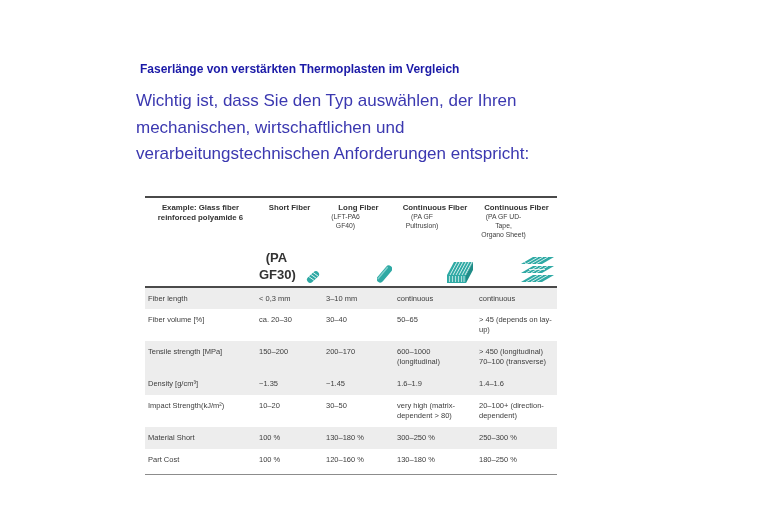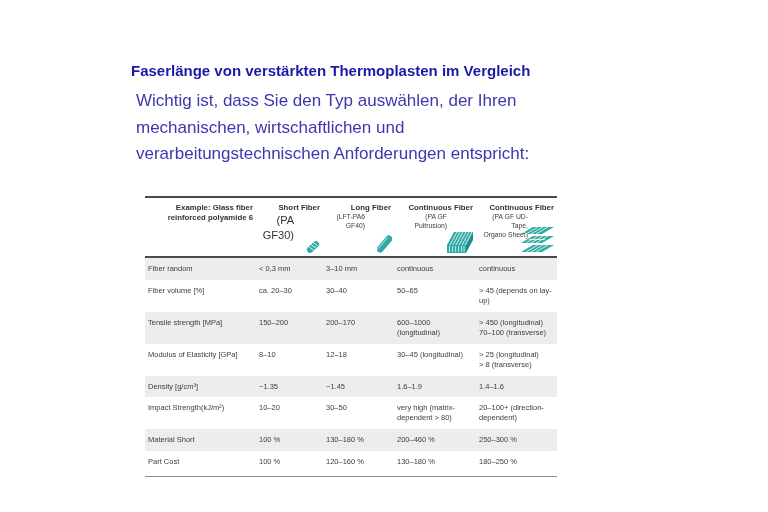--- a/index.html
+++ b/index.html
@@ -1,42 +1,42 @@
 <!DOCTYPE html>
 <html style="--title-color: #1b1aa7; --subtitle-color: #3b38b0; --teal: #2ea9a4; --teal-dark: #1f8c87; --stripe: #ededed;"><head>
 <meta charset="utf-8">
 <style>
   html,body { margin:0; padding:0; background:#fff; }
   .slide {
     position:relative; width:768px; height:512px; background:#ffffff;
     overflow:hidden; font-family:"Liberation Sans", sans-serif;
   }
   .title {
-    position:absolute; left:131px; top:62px; width:480px;
-    font-size:15px; font-weight:700; color:var(--title-color);
+    position:absolute; left:140px; top:62px; width:480px;
+    font-size:12px; font-weight:700; color:var(--title-color);
   }
   .subtitle {
     position:absolute; left:136px; top:88px; width:480px;
     font-size:17px; line-height:26.5px; color:var(--subtitle-color);
     white-space:pre-line;
   }
   .table-wrap { position:absolute; left:145px; top:196px; width:412px; }
   table {
     width:412px; border-collapse:collapse; table-layout:fixed;
     font-size:7.5px; color:#3d3d3d; line-height:1.32;
   }
   thead th {
-    text-align:right; vertical-align:top; position:relative;
-    padding:5px 3px 14px 3px; height:28px;
+    text-align:center; vertical-align:top; position:relative;
+    padding:5px 3px 2px 3px; height:28px;
     border-top:2px solid #4a4a4a; border-bottom:2px solid #4a4a4a;
     font-weight:400; background:#fff;
   }
   .h-title { font-weight:700; font-size:7.8px; white-space:pre-line; color:#333; }
   .h-sub   { font-size:6.8px; color:#3d3d3d; white-space:pre-line; padding-right:26px; }
-  .h-sub.bold { font-weight:400; font-size:11px; color:#333; }
+  .h-sub.bold { font-weight:700; font-size:13px; color:#333;margin-top:36px; }
   .h-icon { position:absolute; right:2px; bottom:2px; line-height:0; }
   tbody td {
     vertical-align:top; padding:6px 4px 6px 3px;
     white-space:pre-line;
   }
   tbody tr.stripe { background:var(--stripe); }
   tbody tr:last-child td { border-bottom:1.5px solid #8c8c8c; padding-bottom:9px; }
   .row-label { color:#3d3d3d; }
   .teal { fill:var(--teal); }
   .teal-dark { fill:var(--teal-dark); }
@@ -165,21 +165,21 @@
                       <line x1="27" y1="0" x2="15" y2="7"></line>
                     </g>
                 </g>
               </svg>
             </span>
           </th>
         </tr>
       </thead>
       <tbody>
           <tr class="stripe">
-            <td class="row-label">Fiber random</td>
+            <td class="row-label">Fiber length</td>
             <td>&lt; 0,3 mm</td>
             <td>3–10 mm</td>
             <td>continuous</td>
             <td>continuous</td>
           </tr>
           <tr>
             <td class="row-label">Fiber volume [%]</td>
             <td>ca. 20–30</td>
             <td>30–40</td>
             <td>50–65</td>
@@ -187,28 +187,20 @@
 up)</td>
           </tr>
           <tr class="stripe">
             <td class="row-label">Tensile strength [MPa]</td>
             <td>150–200</td>
             <td>200–170</td>
             <td>600–1000
 (longitudinal)</td>
             <td>&gt; 450 (longitudinal)
 70–100 (transverse)</td>
-          </tr>
-          <tr>
-            <td class="row-label">Modulus of Elasticity [GPa]</td>
-            <td>8–10</td>
-            <td>12–18</td>
-            <td>30–45 (longitudinal)</td>
-            <td>&gt; 25 (longitudinal)
-&gt; 8 (transverse)</td>
           </tr>
           <tr class="stripe">
             <td class="row-label">Density [g/cm³]</td>
             <td>~1.35</td>
             <td>~1.45</td>
             <td>1.6–1.9</td>
             <td>1.4–1.6</td>
           </tr>
           <tr>
             <td class="row-label">Impact Strength(kJ/m²)</td>
@@ -216,21 +208,21 @@
             <td>30–50</td>
             <td>very high (matrix-
 dependent &gt; 80)</td>
             <td>20–100+ (direction-
 dependent)</td>
           </tr>
           <tr class="stripe">
             <td class="row-label">Material Short</td>
             <td>100 %</td>
             <td>130–180 %</td>
-            <td>200–460 %</td>
+            <td>300–250 %</td>
             <td>250–300 %</td>
           </tr>
           <tr>
             <td class="row-label">Part Cost</td>
             <td>100 %</td>
             <td>120–160 %</td>
             <td>130–180 %</td>
             <td>180–250 %</td>
           </tr>
         </tbody>

